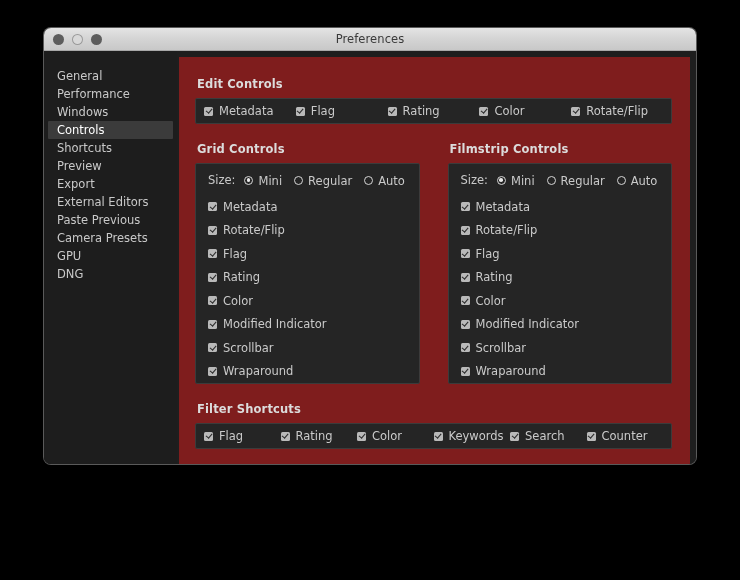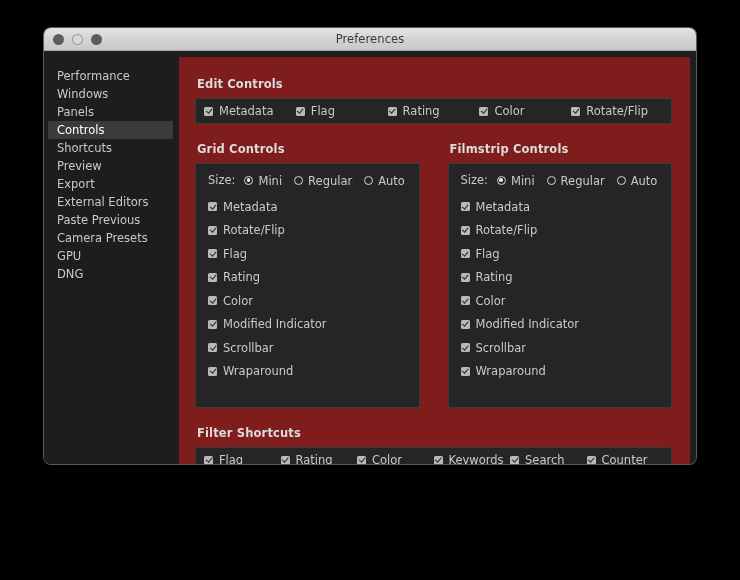--- a/index.html
+++ b/index.html
@@ -175,21 +175,21 @@
     background: #e8e8e8;
   }
 
   
   .two-col {
     display: flex;
     gap: 28px;
     margin-top: 18px;
   }
   .col { flex: 1 1 0; min-width: 0; }
-  .col-box { padding: 9px 0 24px 0; }
+  .col-box { padding: 9px 0 0 0; }
   .size-row {
     display: flex;
     align-items: center;
     padding: 0 0 0 12px;
     margin-bottom: 9px;
     height: 13px;
   }
   .size-label {
     font-size: 11.5px;
     color: #cacaca;
@@ -229,23 +229,23 @@
       <span class="light close"></span>
       <span class="light min"></span>
       <span class="light zoom"></span>
     </div>
     <div class="title-text">Preferences</div>
   </div>
 
   <div class="wbody">
 
     <div class="sidebar">
+        <div class="side-item"><span>General</span></div>
         <div class="side-item"><span>Performance</span></div>
         <div class="side-item"><span>Windows</span></div>
-        <div class="side-item"><span>Panels</span></div>
         <div class="side-item selected"><span>Controls</span></div>
         <div class="side-item"><span>Shortcuts</span></div>
         <div class="side-item"><span>Preview</span></div>
         <div class="side-item"><span>Export</span></div>
         <div class="side-item"><span>External Editors</span></div>
         <div class="side-item"><span>Paste Previous</span></div>
         <div class="side-item"><span>Camera Presets</span></div>
         <div class="side-item"><span>GPU</span></div>
         <div class="side-item"><span>DNG</span></div>
       </div>

